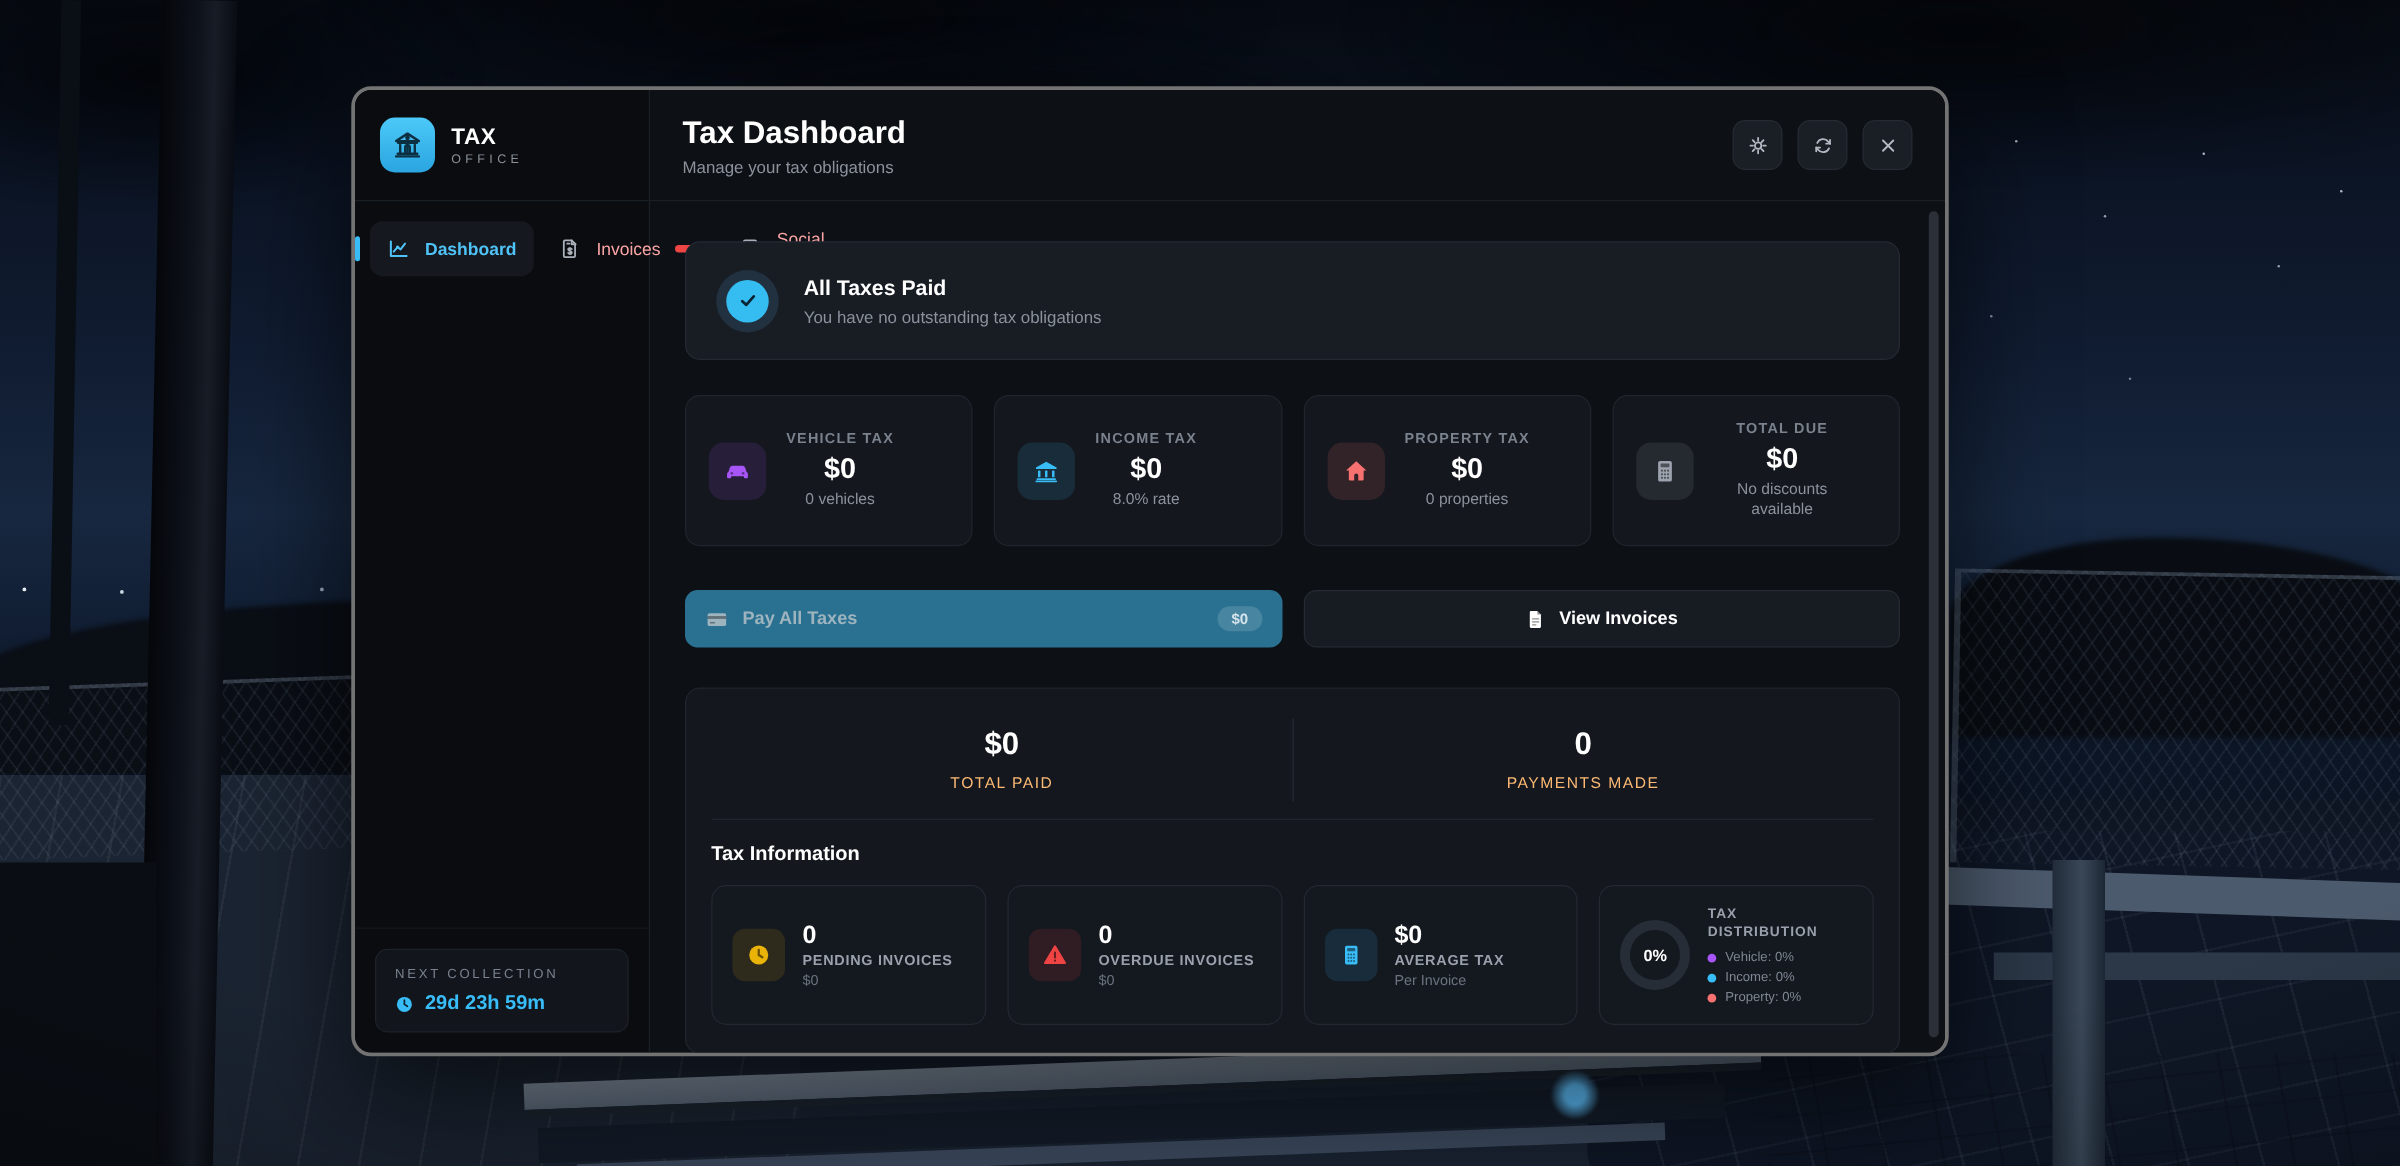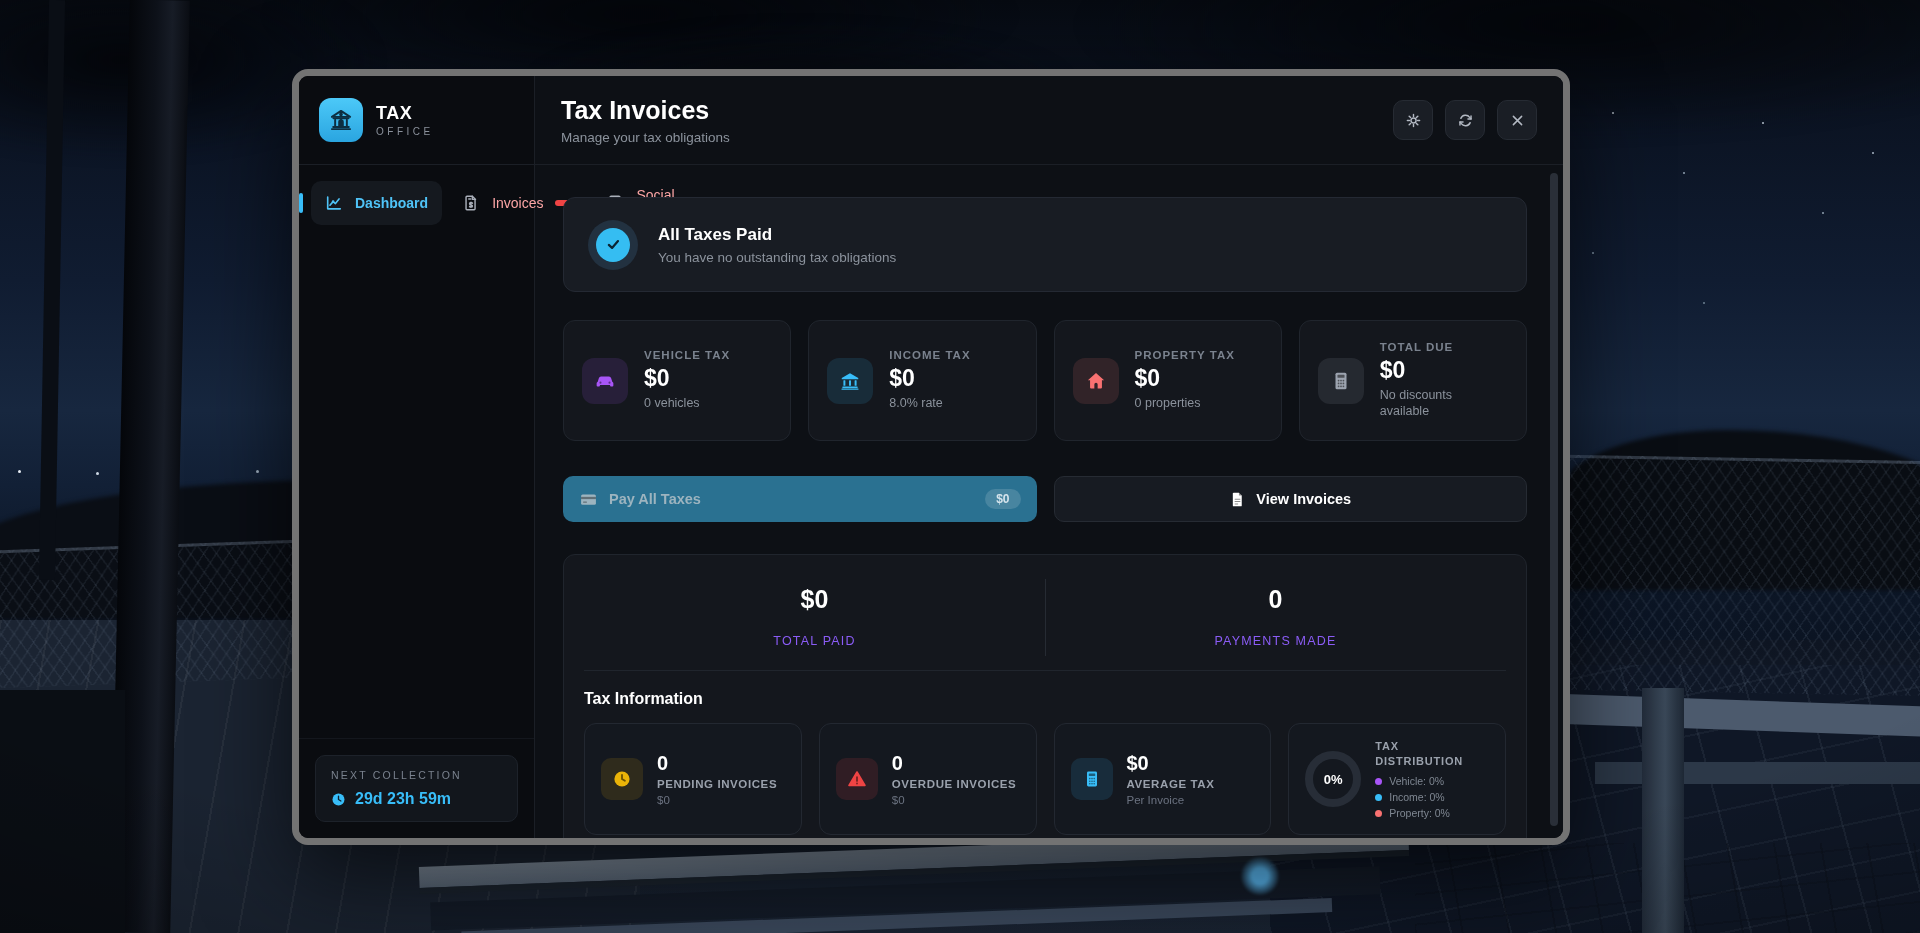--- a/index.html
+++ b/index.html
@@ -56,22 +56,22 @@
   .table-r1 { position:absolute; left:1550px; top:700px; width:375px; height:30px; background:#4c5a6d; transform:rotate(2deg); }
   .table-r2 { position:absolute; left:1595px; top:762px; width:330px; height:22px; background:#2c3848; }
   .post-r { position:absolute; left:1642px; top:688px; width:42px; height:245px;
     background:linear-gradient(90deg,#222c3a,#3a4858 55%,#1d2734); }
   .marker { position:absolute; left:1240px; top:856px; width:40px; height:40px; border-radius:50%;
     background:radial-gradient(circle,rgba(95,195,255,.95) 0 28%,rgba(95,195,255,.3) 58%,transparent 70%); filter:blur(1px); }
   .vignette { position:absolute; inset:0;
     background:radial-gradient(120% 100% at 50% 40%,transparent 55%,rgba(0,0,0,.5) 100%); }
 
   
-  .panel { position:absolute; left:292px; top:69px; width:1278px; height:776px;
-    background:#0c0e13; border:7px solid #737373; border-radius:16px; display:flex; overflow:hidden;
+  .panel { position:absolute; left:281px; top:69px; width:1278px; height:776px;
+    background:#0c0e13; border:3px solid #737373; border-radius:16px; display:flex; overflow:hidden;
     box-shadow:0 30px 90px rgba(0,0,0,.65); color:#e7eaee; }
 
   
   .sidebar { width:236px; flex:0 0 236px; background:#0a0c10; border-right:1px solid #1b1f26; display:flex; flex-direction:column; }
   .logo-row { height:89px; display:flex; align-items:center; gap:13px; padding:0 20px; border-bottom:1px solid #1b1f26; }
   .logo-tile { width:44px; height:44px; border-radius:12px; background:linear-gradient(180deg,#4cc9f8,#2aa5e0);
     display:flex; align-items:center; justify-content:center; color:#0d2f42; }
   .logo-title { font-size:18px; font-weight:800; letter-spacing:.5px; color:#fff; line-height:1.15; }
   .logo-sub { font-size:10px; letter-spacing:3.5px; color:#8b929c; margin-top:2px; }
   .nav { padding:16px 12px; display:flex; flex-direction:row; gap:6px; }
@@ -103,42 +103,42 @@
   .content { flex:1; position:relative; padding:32px 36px 22px 28px; overflow:hidden; }
   .scroll-thumb { position:absolute; right:5px; top:8px; bottom:12px; width:8px; border-radius:4px; background:#2a2f38; }
 
   .banner { height:95px; background:#181c23; border:1px solid #242933; border-radius:12px;
     display:flex; align-items:center; gap:20px; padding:0 24px; }
   .banner-circle { width:50px; height:50px; border-radius:50%; background:#223140; display:flex; align-items:center; justify-content:center; }
   .banner-circle-inner { width:34px; height:34px; border-radius:50%; background:#35bdf2; display:flex; align-items:center; justify-content:center; color:#0b2433; }
   .banner-title { font-size:17px; font-weight:700; color:#fff; }
   .banner-sub { font-size:13.5px; color:#8b929c; margin-top:5px; }
 
-  .stats-grid { display:grid; grid-template-columns:repeat(4,1fr); gap:17px; margin-top:28px; }
+  .stats-grid { display:grid; grid-template-columns:repeat(4,1fr); gap:17px; margin-top:28px;text-align:center; }
   .stat-card { background:#14171d; border:1px solid #20252d; border-radius:12px; height:121px;
     display:flex; align-items:center; gap:16px; padding:0 18px; }
   .tile { width:46px; height:46px; border-radius:12px; flex:0 0 46px;
     display:flex; align-items:center; justify-content:center;
     background:rgba(255,255,255,.07); background:color-mix(in srgb, currentColor 13%, transparent); }
   .stat-label { font-size:11.5px; letter-spacing:1px; color:#7a828e; font-weight:600; }
   .stat-value { font-size:23px; font-weight:800; color:#fff; margin:4px 0 4px; }
   .stat-sub { font-size:12.5px; color:#8b929c; line-height:1.25; }
 
   .actions { display:grid; grid-template-columns:1fr 1fr; gap:17px; margin-top:35px; }
   .btn { height:46px; border-radius:10px; display:flex; align-items:center; cursor:pointer; font-size:14.5px; font-weight:700; }
   .btn-pay { background:#2a7191; color:#9db4bf; padding:0 16px; gap:11px; }
   .pay-badge { margin-left:auto; background:rgba(255,255,255,.14); color:#d6e4ec; border-radius:999px;
     padding:3px 11px; font-size:12px; font-weight:700; }
   .btn-view { background:#171b22; border:1px solid #262b33; color:#fff; justify-content:center; gap:10px; }
 
   .summary { margin-top:32px; background:#14171d; border:1px solid #20252d; border-radius:12px; padding:16px 20px 22px; }
   .sum-stats { display:grid; grid-template-columns:1fr 1fr; position:relative; padding:14px 0 22px; }
   .sum-cell { text-align:center; }
   .sum-value { font-size:25px; font-weight:800; color:#fff; }
-  .sum-label { font-size:12.5px; letter-spacing:1.2px; color:#8b5cf6; margin-top:20px; }
+  .sum-label { font-size:12.5px; letter-spacing:1.2px; color:#fdba74; margin-top:9px; }
   .sum-divider { position:absolute; left:50%; top:8px; bottom:14px; width:1px; background:#262b33; }
   .hr { border-top:1px solid #20252d; }
   .ti-title { font-size:16px; font-weight:700; color:#fff; margin:19px 0 15px; }
   .info-grid { display:grid; grid-template-columns:repeat(4,1fr); gap:17px; }
   .info-card { background:#14181f; border:1px solid #232831; border-radius:12px; height:112px;
     display:flex; align-items:center; gap:14px; padding:0 16px; }
   .tile-sm { width:42px; height:42px; border-radius:10px; flex:0 0 42px; }
   .info-value { font-size:20px; font-weight:800; color:#fff; }
   .info-label { font-size:11.5px; letter-spacing:.6px; color:#9aa1ac; font-weight:700; margin-top:3px; }
   .info-sub { font-size:11.5px; color:#6b7280; margin-top:4px; }
@@ -254,21 +254,21 @@
           </span>
           <span class="next-value">29d 23h 59m</span>
         </div>
       </div>
     </div>
   </div>
 
   <div class="main">
     <div class="header">
       <div>
-        <div class="page-title">Tax Invoices</div>
+        <div class="page-title">Tax Dashboard</div>
         <div class="page-subtitle">Manage your tax obligations</div>
       </div>
       <div class="header-actions">
         <div class="hbtn">
           <span>
             <svg width="17" height="17" viewBox="0 0 20 20" fill="none" stroke="currentColor" stroke-width="1.7" stroke-linecap="round">
               <circle cx="10" cy="10" r="3"></circle>
               <path d="M10 2.8v2.4M10 14.8v2.4M2.8 10h2.4M14.8 10h2.4M4.9 4.9l1.7 1.7M13.4 13.4l1.7 1.7M15.1 4.9l-1.7 1.7M6.6 13.4l-1.7 1.7"></path>
             </svg>
           </span>

